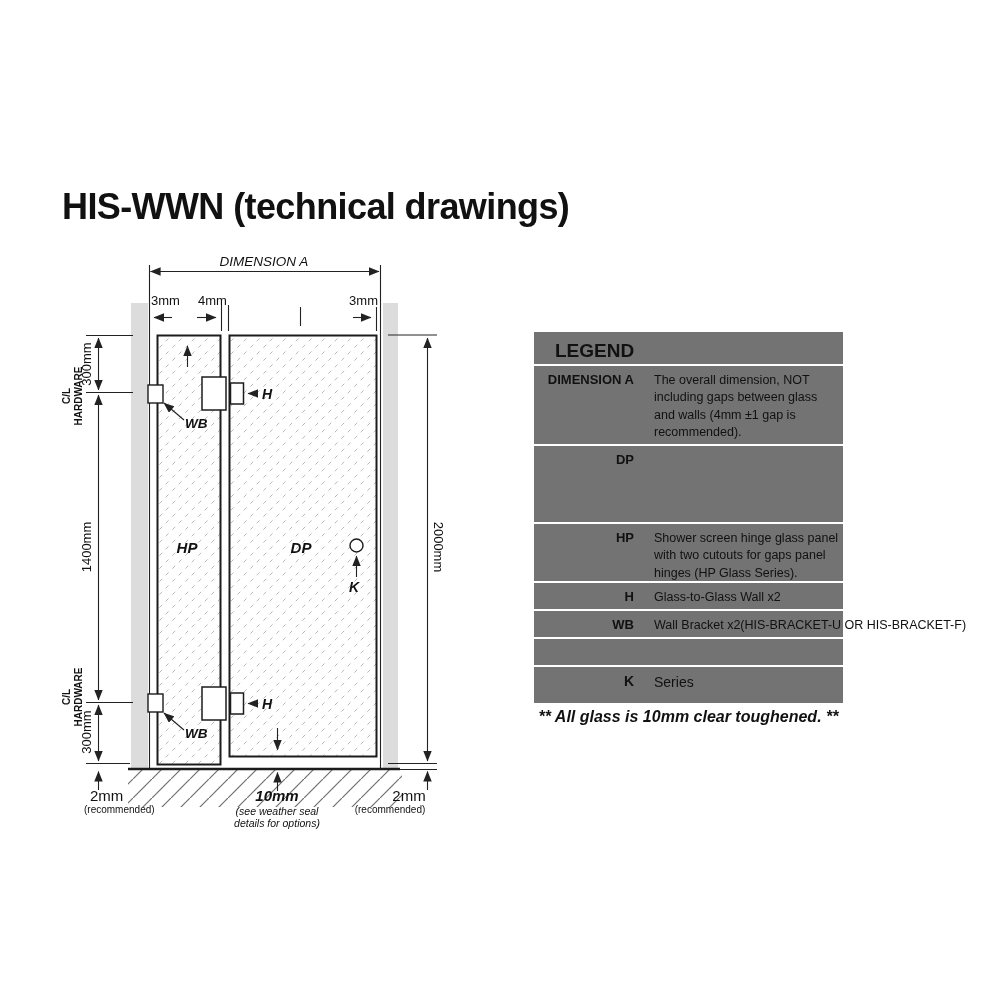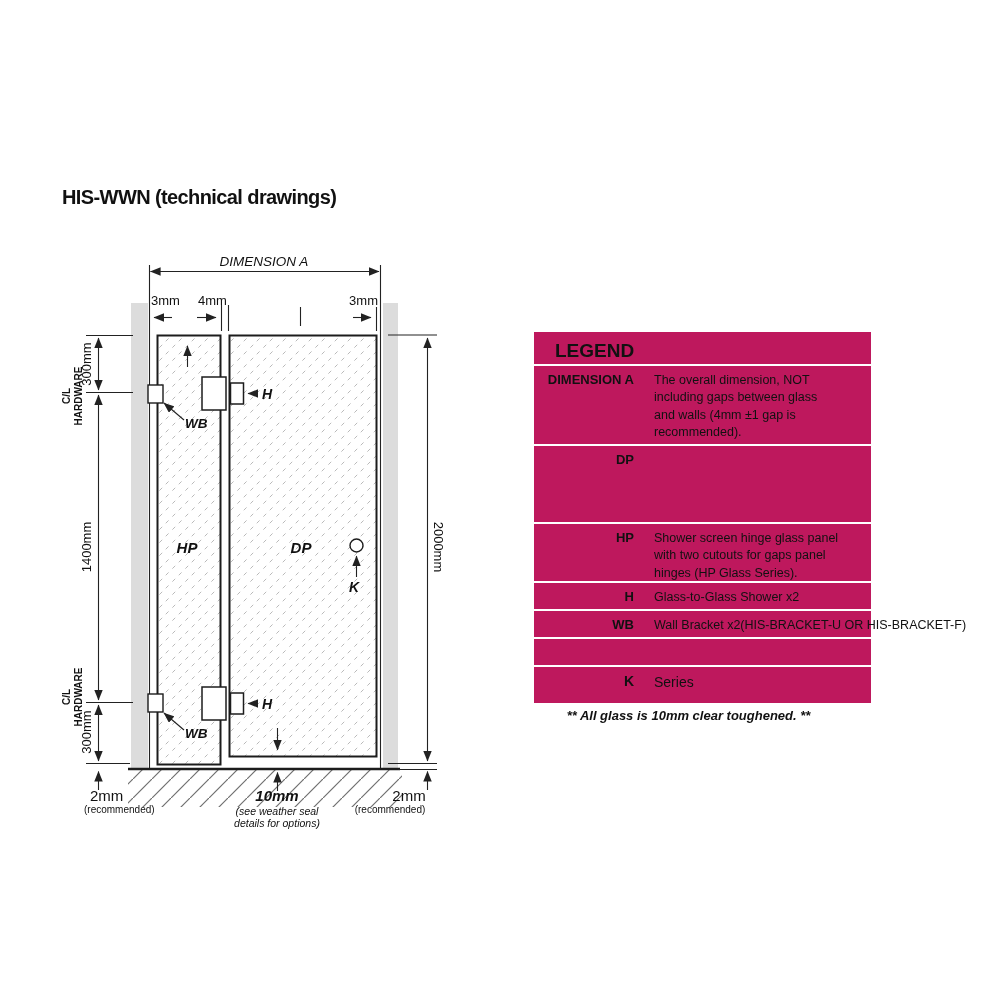--- a/index.html
+++ b/index.html
@@ -1,34 +1,34 @@
 <!DOCTYPE html>
 <html><head>
 <meta charset="utf-8">
 <style>
   html,body{margin:0;padding:0;background:#fff;}
   body{width:1000px;height:1000px;position:relative;font-family:"Liberation Sans",sans-serif;color:#111;}
   .abs{position:absolute;}
-  #page-title{left:62px;top:186px;font-size:20px;font-weight:bold;letter-spacing:-0.6px;white-space:nowrap;}
+  #page-title{left:62px;top:186px;font-size:36px;font-weight:bold;letter-spacing:-0.6px;white-space:nowrap;}
   
-  #legend-box{left:534px;top:332px;width:337px;height:371px;background:#be185d;}
+  #legend-box{left:534px;top:332px;width:309px;height:371px;background:#737373;}
   #legend-title{padding:8px 0 0 21px;font-size:19px;font-weight:bold;height:24px;}
   .lrow{display:flex;border-top:2px solid #fff;box-sizing:border-box;}
   .lrow .term{width:100px;text-align:right;font-weight:bold;font-size:13px;padding-top:6px;flex:0 0 100px;}
   .lrow .desc{margin-left:20px;font-size:12.5px;line-height:1.38;padding-top:6px;white-space:pre-line;}
   .lrow.h-dima{height:80px;}
   .lrow.h-dp{height:78px;}
   .lrow.h-hp{height:59px;}
   .lrow.h-h{height:28px;}
   .lrow.h-wb{height:28px;}
   .lrow.h-empty{height:28px;}
   .lrow.h-k{height:38px;}
   .lrow.h-k .term,.lrow.h-k .desc{font-size:14px;}
   .nowrap{white-space:nowrap !important;}
-  #legend-footnote{left:534px;top:708px;width:309px;text-align:center;font-size:13px;font-style:italic;font-weight:bold;}
+  #legend-footnote{left:534px;top:708px;width:309px;text-align:center;font-size:16px;font-style:italic;font-weight:bold;}
   
   svg{position:absolute;left:0;top:0;}
   .ln{stroke:#222;stroke-width:1.1;fill:none;}
   .t{font-family:"Liberation Sans",sans-serif;fill:#111;}
   .it{font-style:italic;}
   .b{font-weight:bold;}
   .s10{font-size:10px;}
   .s105{font-size:10.5px;}
   .s13{font-size:13px;}
   .s135{font-size:13.5px;}
@@ -173,21 +173,21 @@
     <div class="term">DP</div>
   </div>
   <div class="lrow h-hp">
     <div class="term">HP</div>
     <div class="desc">Shower screen hinge glass panel
 with two cutouts for gaps panel
 hinges (HP Glass Series).</div>
   </div>
   <div class="lrow h-h">
     <div class="term">H</div>
-    <div class="desc">Glass-to-Glass Shower x2</div>
+    <div class="desc">Glass-to-Glass Wall x2</div>
   </div>
   <div class="lrow h-wb">
     <div class="term">WB</div>
     <div class="desc nowrap">Wall Bracket x2(HIS-BRACKET-U OR HIS-BRACKET-F)</div>
   </div>
   <div class="lrow h-empty">
     <div class="term"></div>
     <div class="desc"></div>
   </div>
   <div class="lrow h-k">

